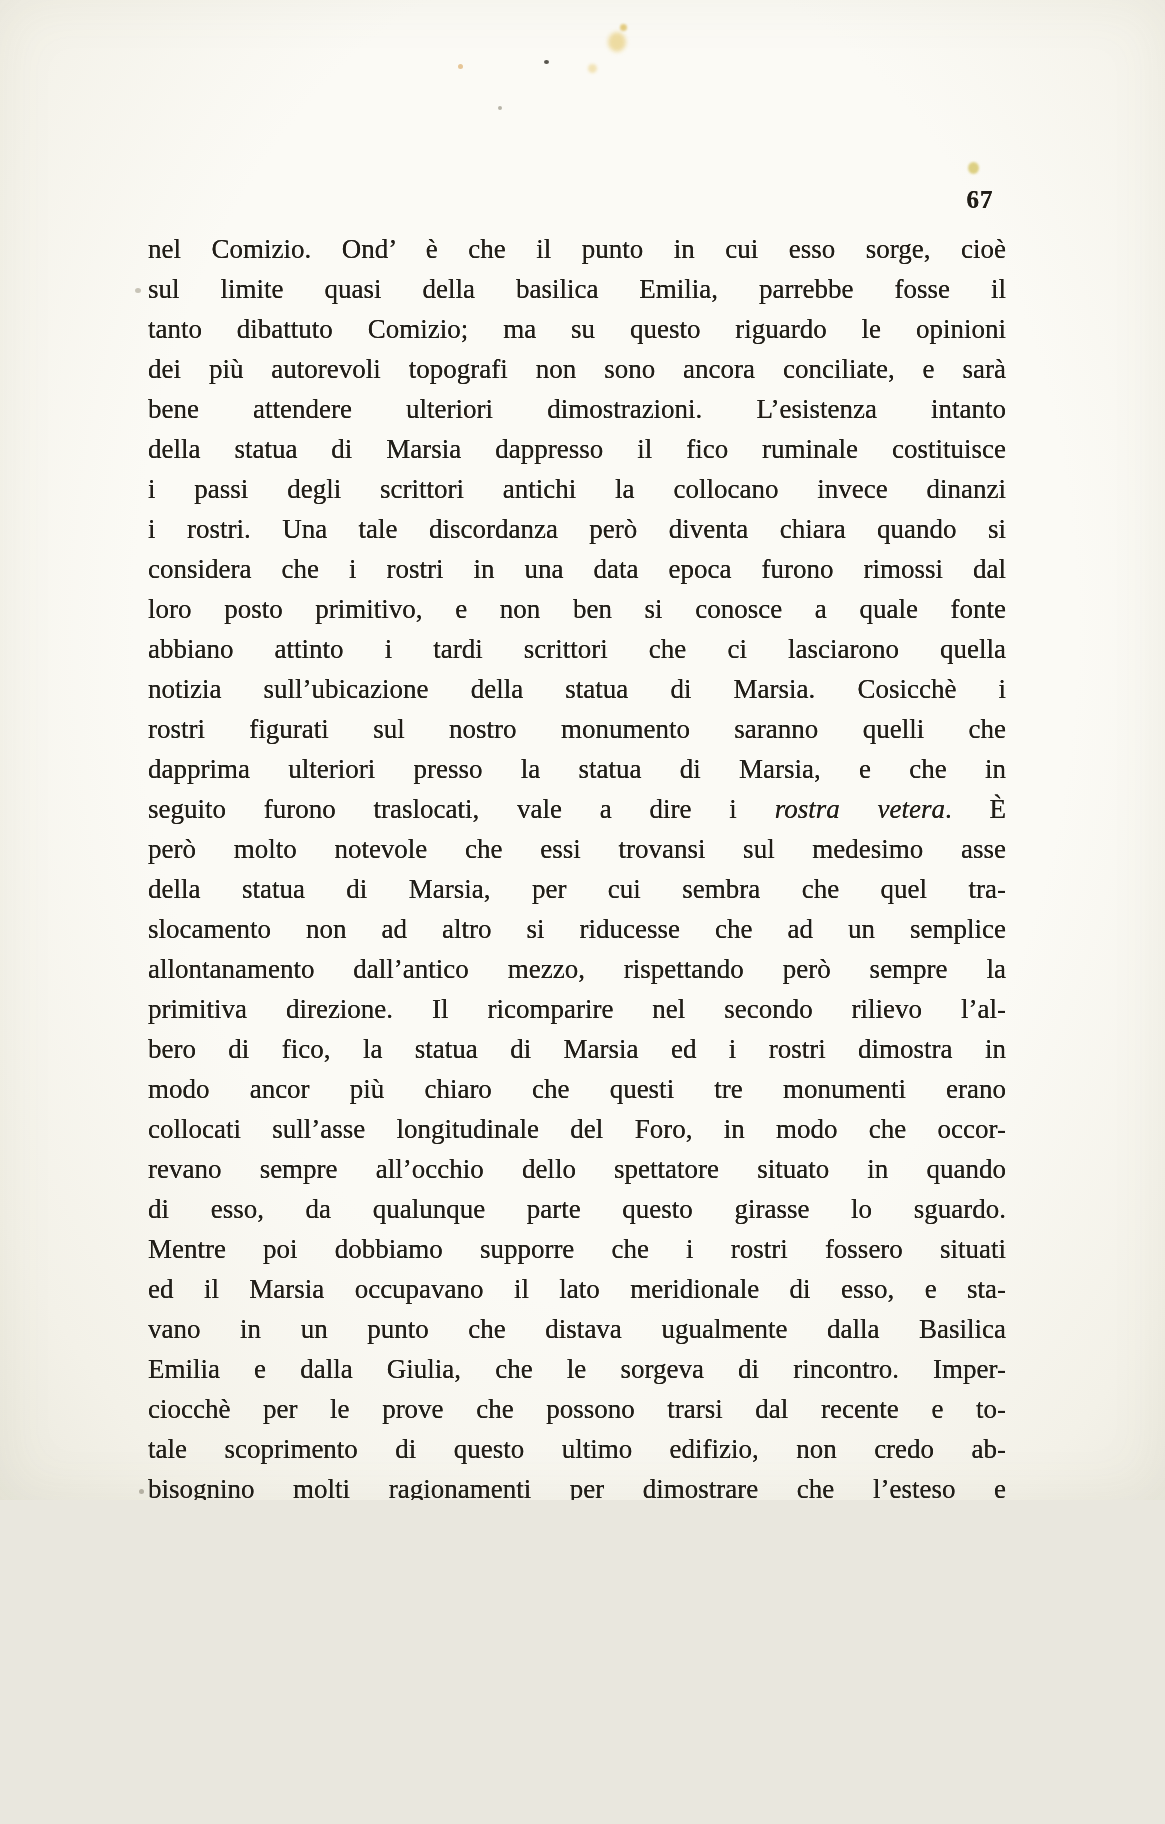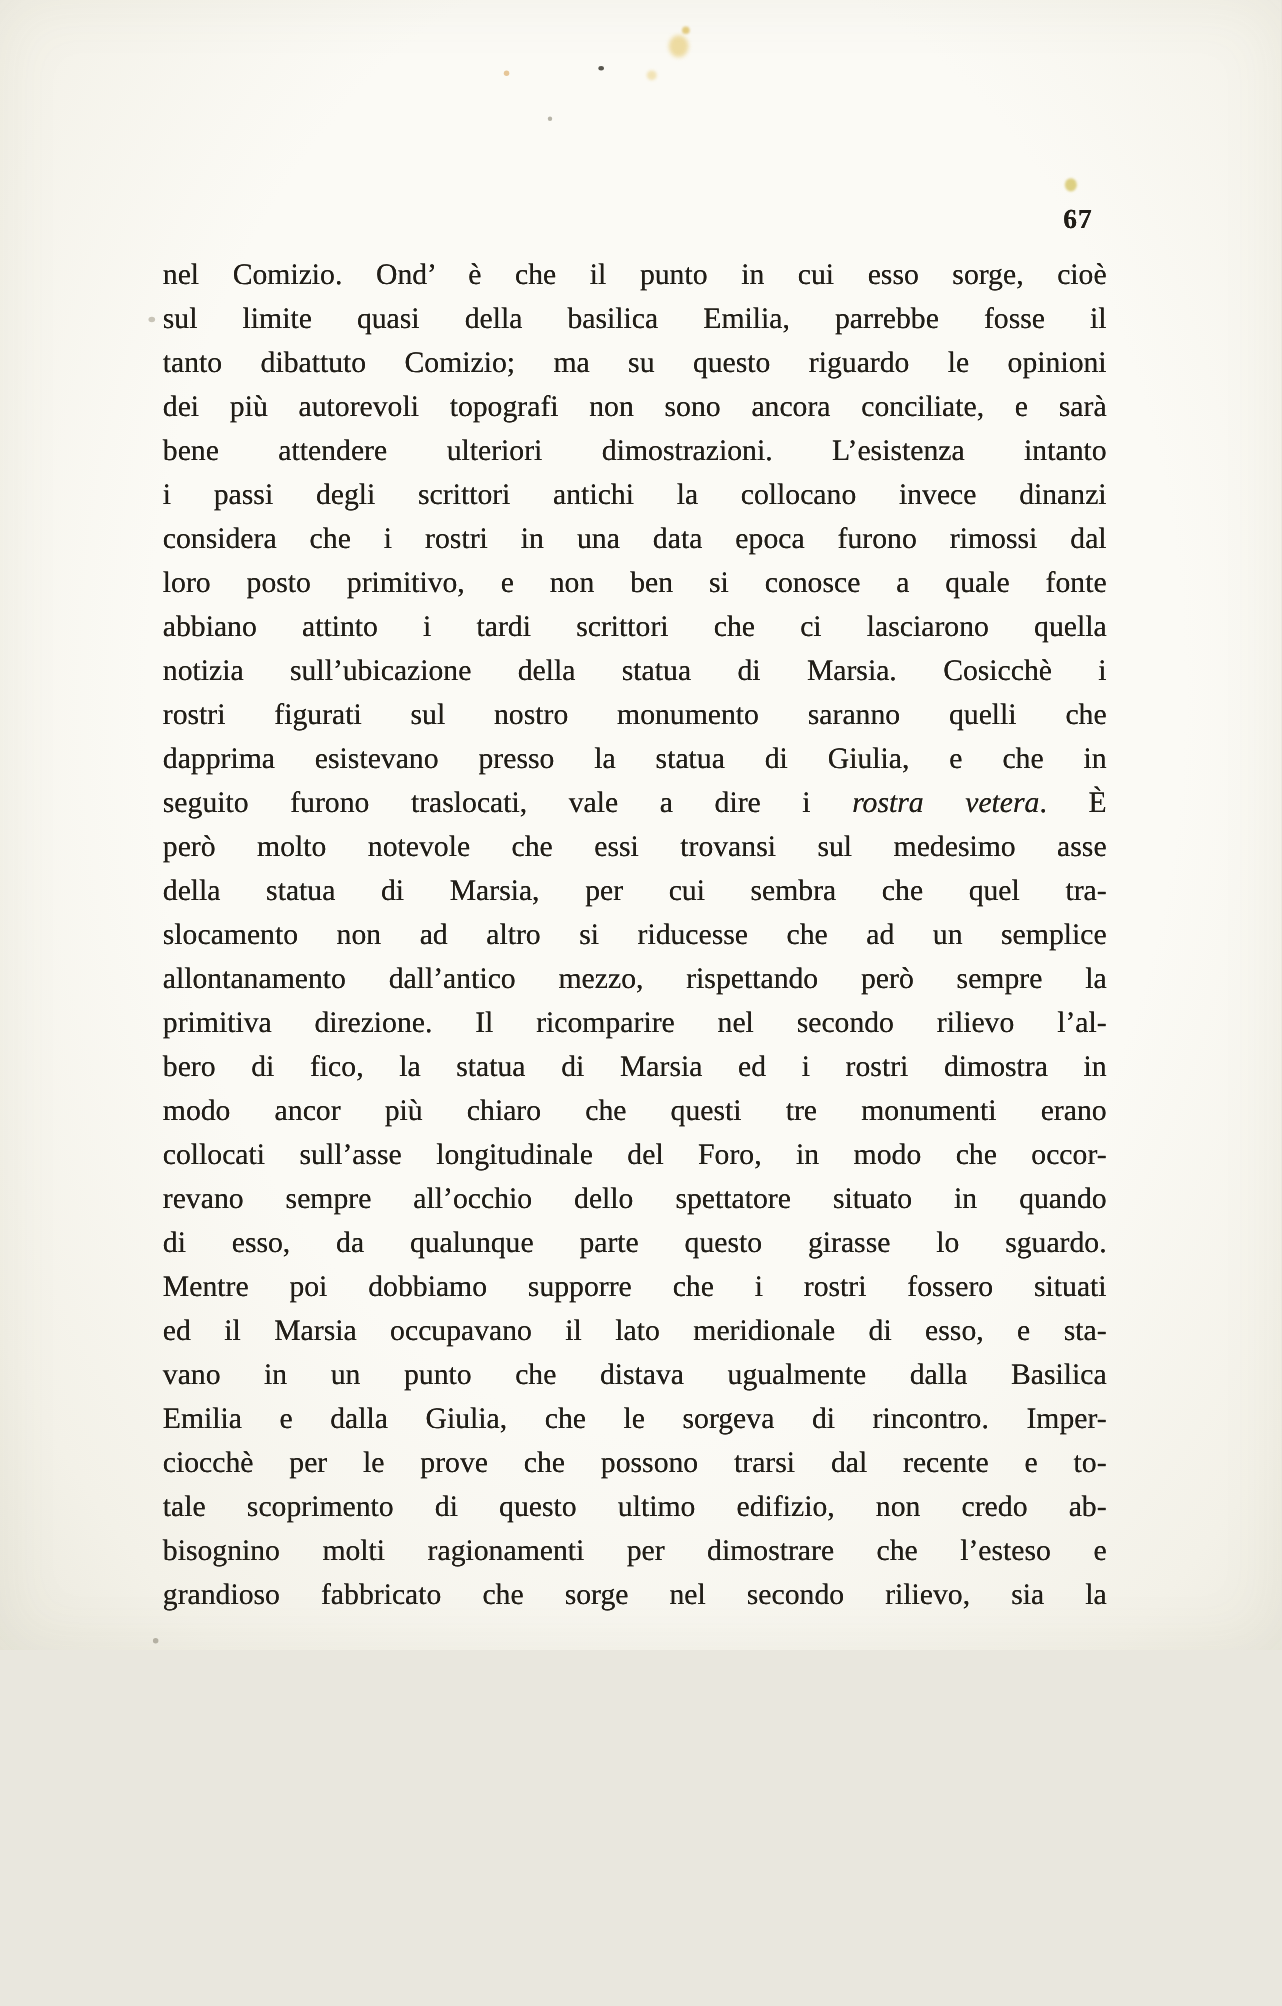--- a/index.html
+++ b/index.html
@@ -80,27 +80,29 @@
   <div class="speck speck-mid-a"></div>
 
   <div class="page-number">67</div>
 
   <div class="text-block" id="text-block">
       <div class="line"><span>nel Comizio. Ond’ è che il punto in cui esso sorge, cioè</span></div>
       <div class="line"><span>sul limite quasi della basilica Emilia, parrebbe fosse il</span></div>
       <div class="line"><span>tanto dibattuto Comizio; ma su questo riguardo le opinioni</span></div>
       <div class="line"><span>dei più autorevoli topografi non sono ancora conciliate, e sarà</span></div>
       <div class="line"><span>bene attendere ulteriori dimostrazioni. L’esistenza intanto</span></div>
+      <div class="line"><span>della statua di Marsia dappresso il fico ruminale costituisce</span></div>
       <div class="line"><span>i passi degli scrittori antichi la collocano invece dinanzi</span></div>
+      <div class="line"><span>i rostri. Una tale discordanza però diventa chiara quando si</span></div>
       <div class="line"><span>considera che i rostri in una data epoca furono rimossi dal</span></div>
       <div class="line"><span>loro posto primitivo, e non ben si conosce a quale fonte</span></div>
       <div class="line"><span>abbiano attinto i tardi scrittori che ci lasciarono quella</span></div>
       <div class="line"><span>notizia sull’ubicazione della statua di Marsia. Cosicchè i</span></div>
       <div class="line"><span>rostri figurati sul nostro monumento saranno quelli che</span></div>
-      <div class="line"><span>dapprima esistevano presso la statua di Giulia, e che in</span></div>
+      <div class="line"><span>dapprima ulteriori presso la statua di Marsia, e che in</span></div>
       <div class="line"><span>seguito furono traslocati, vale a dire i </span><i>rostra vetera</i><span>. È</span></div>
       <div class="line"><span>però molto notevole che essi trovansi sul medesimo asse</span></div>
       <div class="line"><span>della statua di Marsia, per cui sembra che quel tra-</span></div>
       <div class="line"><span>slocamento non ad altro si riducesse che ad un semplice</span></div>
       <div class="line"><span>allontanamento dall’antico mezzo, rispettando però sempre la</span></div>
       <div class="line"><span>primitiva direzione. Il ricomparire nel secondo rilievo l’al-</span></div>
       <div class="line"><span>bero di fico, la statua di Marsia ed i rostri dimostra in</span></div>
       <div class="line"><span>modo ancor più chiaro che questi tre monumenti erano</span></div>
       <div class="line"><span>collocati sull’asse longitudinale del Foro, in modo che occor-</span></div>
       <div class="line"><span>revano sempre all’occhio dello spettatore situato in quando</span></div>

